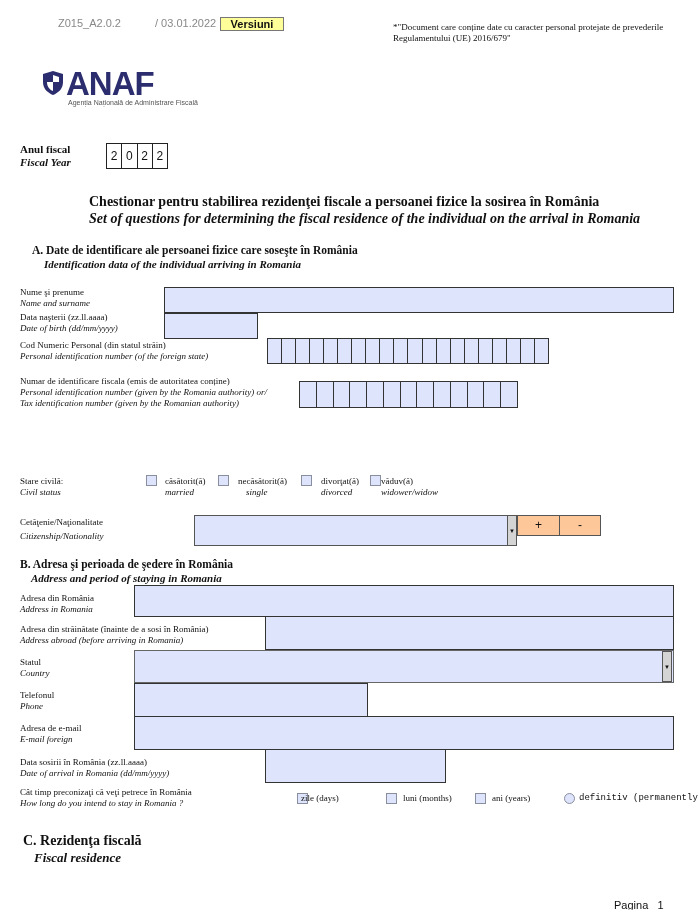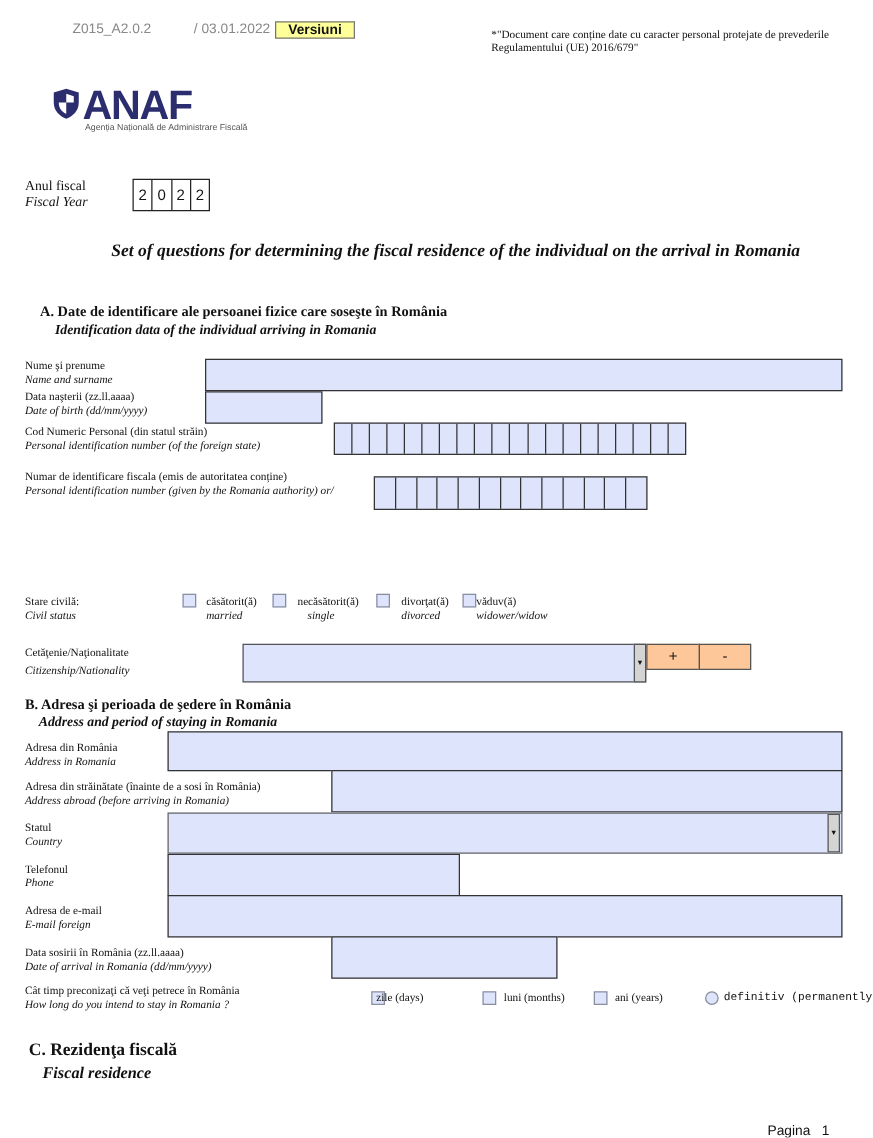--- a/index.html
+++ b/index.html
@@ -38,32 +38,33 @@
 <div class="abs" style="left:42px; top:68px;">
   <svg width="22" height="26" viewBox="0 0 22 26" style="position:absolute; left:0; top:2px;">
     <path d="M11 1 L21 4 L21 12 C21 19 16 23 11 25 C6 23 1 19 1 12 L1 4 Z" fill="#2b2d6e"></path>
     <path d="M11 5 L17 7 L17 12 L11 12 Z" fill="#fff"></path>
     <path d="M11 12 L5 12 C5 17 8 20 11 21 Z" fill="#fff"></path>
   </svg>
   <div class="sans" style="position:absolute; left:24px; top:-3px; font-size:33px; font-weight:bold; color:#2b2d6e; letter-spacing:-1px;">ANAF</div>
   <div class="sans" style="position:absolute; left:26px; top:31px; font-size:7px; color:#555; white-space:nowrap;">Agenția Națională de Administrare Fiscală</div>
 </div>
 
-<div class="abs" style="left:20px; top:143px; font-size:11px; font-weight:normal; line-height:13px;">
+<div class="abs" style="left:20px; top:143px; font-size:11px; font-weight:bold; line-height:13px;">
   <div>Anul fiscal</div>
   <div style="font-style:italic;">Fiscal  Year</div>
 </div>
 <div class="abs sans" style="left:106px; top:143px; width:62px; height:26px; border:1px solid #222; box-sizing:border-box; display:flex;">
   <div style="flex:1; text-align:center; line-height:24px; font-size:12px;">2</div>
   <div style="flex:1; text-align:center; line-height:24px; font-size:12px; border-left:1px solid #222;">0</div>
   <div style="flex:1; text-align:center; line-height:24px; font-size:12px; border-left:1px solid #222;">2</div>
   <div style="flex:1; text-align:center; line-height:24px; font-size:12px; border-left:1px solid #222;">2</div>
 </div>
 
 <div class="abs" style="left:89px; top:193px; font-size:14px; font-weight:bold; line-height:17px; white-space:nowrap;">
+  <div>Chestionar pentru stabilirea rezidenţei fiscale a persoanei fizice la sosirea în România</div>
   <div style="font-style:italic;">Set of questions for determining the fiscal residence of the individual on the arrival in Romania</div>
 </div>
 
 <div class="sec-title" style="left:32px; top:244px; font-size:11.5px;">A. Date de identificare ale persoanei fizice care soseşte în România</div>
 <div class="sec-sub" style="left:44px; top:258px; font-size:11px;">Identification data of the individual arriving in Romania</div>
 
 <div class="lbl" style="left:20px; top:287px;">
   <span>Nume şi prenume</span>
     <i>Name and surname</i>
 </div>
@@ -98,20 +99,21 @@
   <div class="c"></div>
     <div class="c"></div>
     <div class="c"></div>
     <div class="c"></div>
     <div class="c"></div>
 </div>
 
 <div class="lbl" style="left:20px; top:376px;">
   <span>Numar  de identificare fiscala  (emis de autoritatea conține)</span>
   <i>Personal identification number (given by the Romania authority)   or/</i>
+  <i>Tax identification number (given by the Romanian authority)</i>
 </div>
 <div class="cells" style="left:299px; top:381px; width:219px; height:27px;">
   <div class="c"></div>
     <div class="c"></div>
     <div class="c"></div>
     <div class="c"></div>
     <div class="c"></div>
   <div class="c"></div>
     <div class="c"></div>
     <div class="c"></div>

